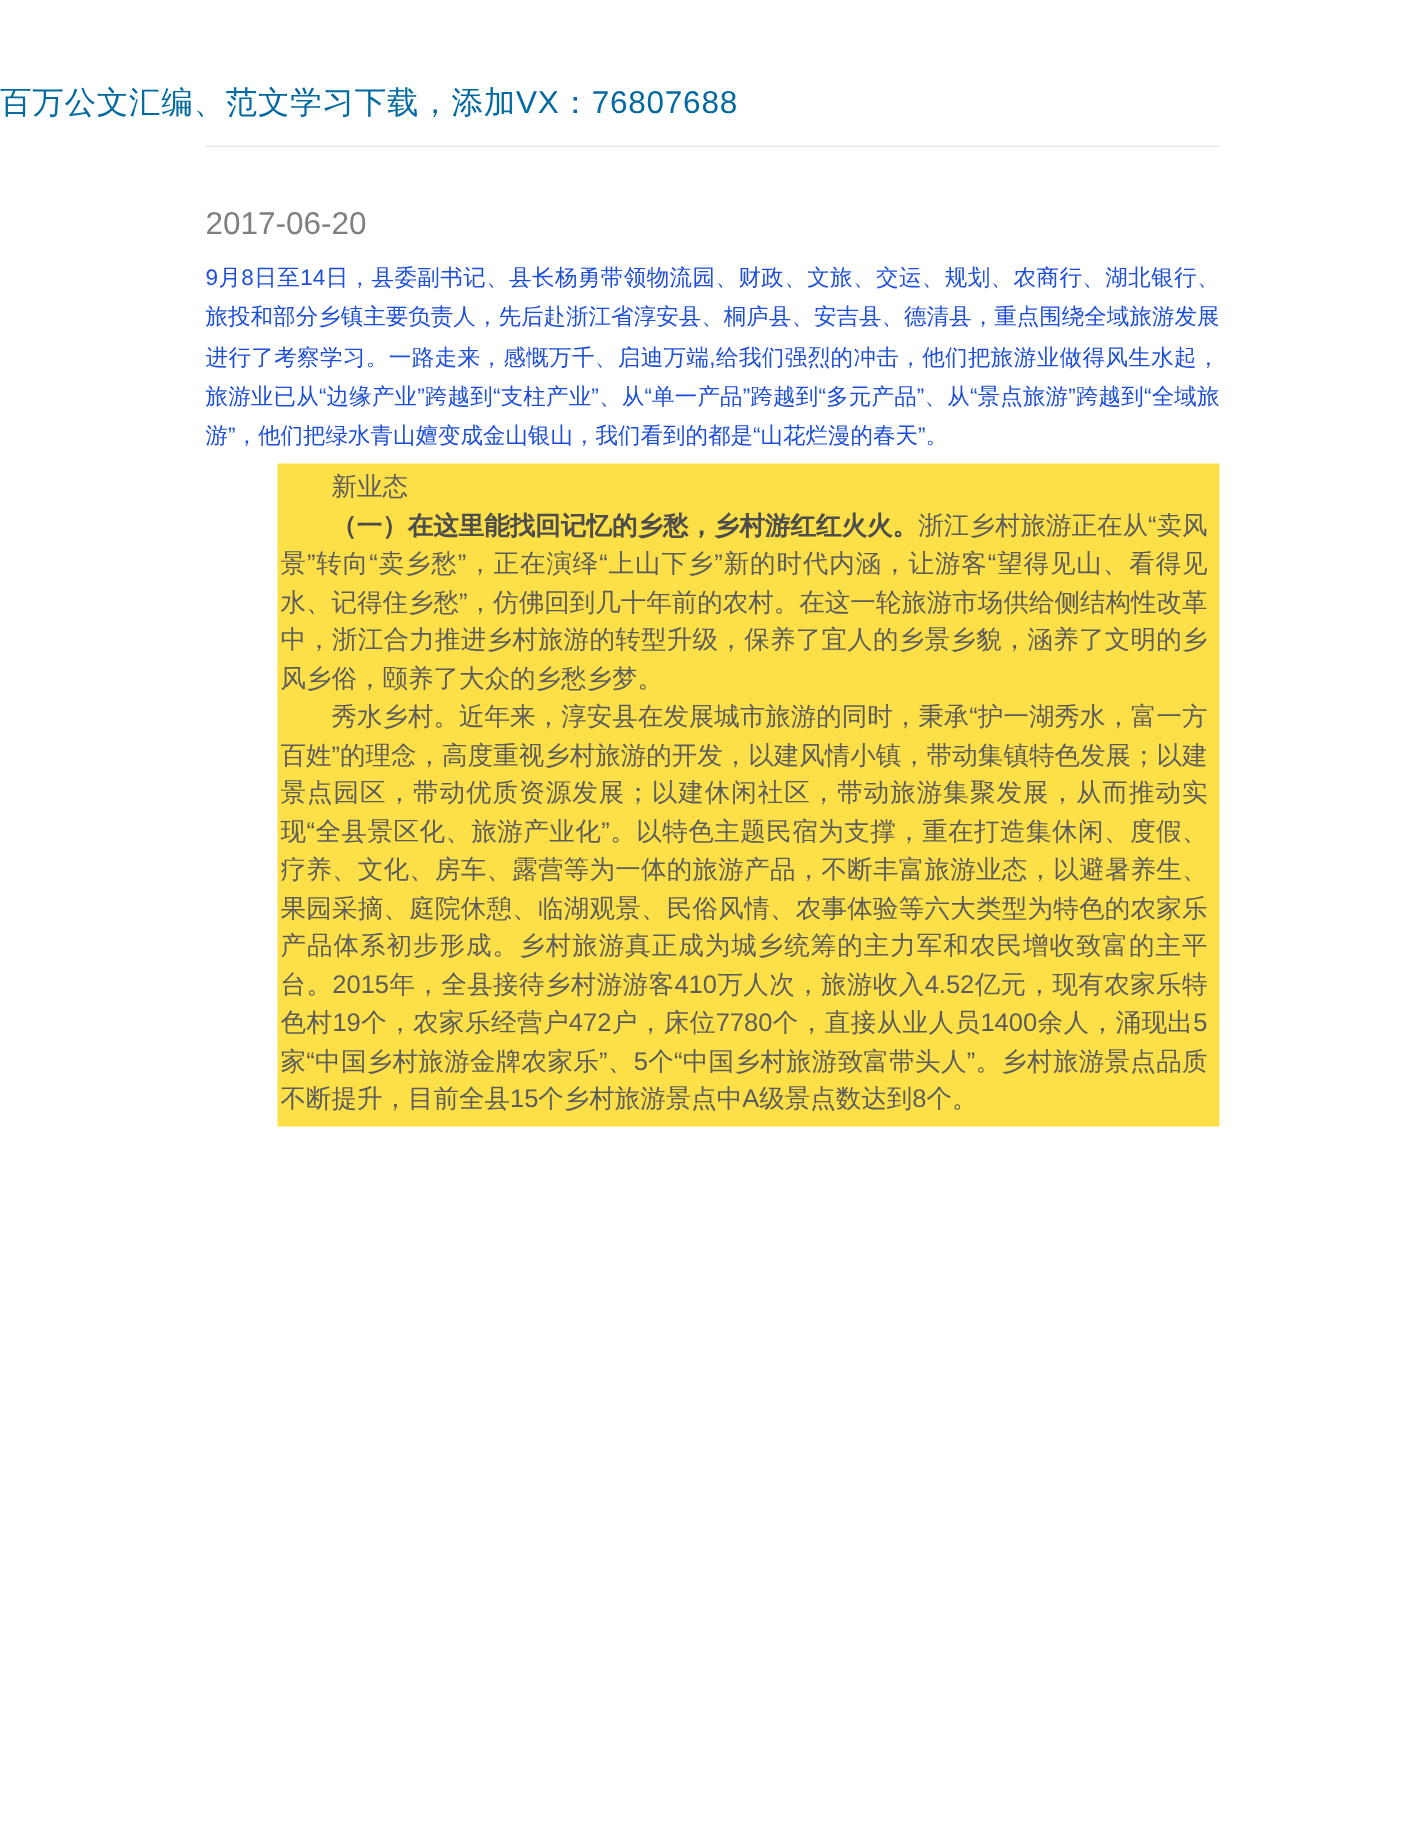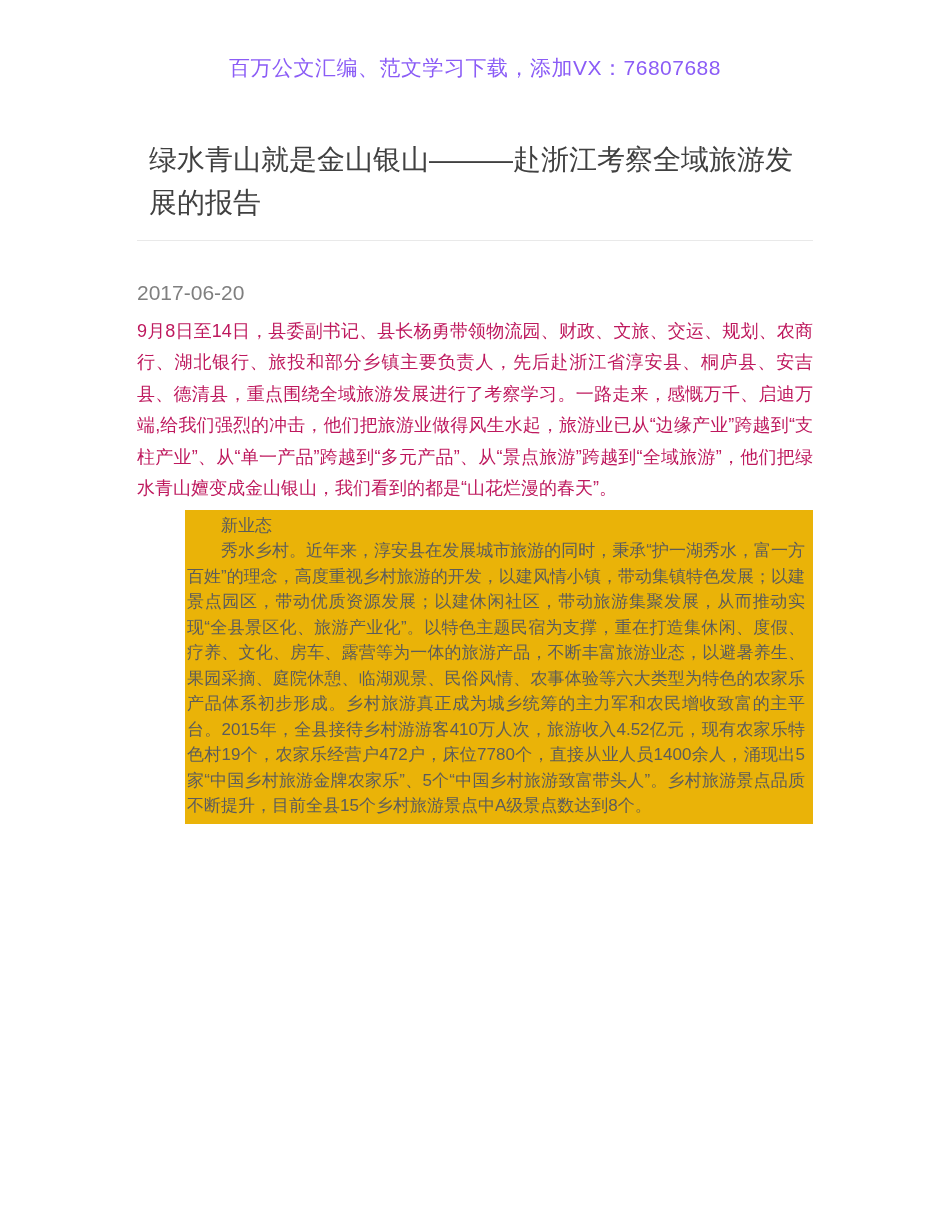--- a/index.html
+++ b/index.html
@@ -6,23 +6,23 @@
   html, body { margin: 0; padding: 0; }
   body {
     width: 950px;
     height: 1230px;
     background: #ffffff;
     font-family: "Liberation Sans", "DejaVu Sans", sans-serif;
     overflow: hidden;
   }
   .promo {
     padding-top: 54px;
-    text-align: center;
+    text-align: left;
     font-size: 21px;
-    color: #8b5cf6;
+    color: #0369a1;
     letter-spacing: 0.5px;
   }
   .content {
     width: 676px;
     margin: 0 auto;
   }
   .title {
     margin: 56px 0 0 12px;
     max-width: 662px;
     font-size: 28px;
@@ -36,28 +36,28 @@
     margin: 15px 0 0 0;
     height: 0;
   }
   .date {
     margin-top: 40px;
     font-size: 21px;
     color: #7f7f7f;
   }
   .intro {
     margin: 11px 0 0 0;
-    font-size: 18px;
+    font-size: 15px;
     line-height: 1.75;
-    color: #be185d;
+    color: #1d4ed8;
     text-align: justify;
   }
   .highlight {
     margin: 5px 0 0 48px;
-    background: #eab308;
+    background: #fde047;
     padding: 3px 8px 5px 2px;
   }
   .highlight p {
     margin: 0;
     font-size: 17px;
     line-height: 1.5;
     color: #5c5c5c;
     text-indent: 2em;
     text-align: justify;
   }
@@ -68,32 +68,32 @@
 </style>
 </head>
 <body>
 
 <div class="page">
 
   <div class="promo">百万公文汇编、范文学习下载，添加VX：76807688</div>
 
   <div class="content">
 
-    <h1 class="title">绿水青山就是金山银山———赴浙江考察全域旅游发展的报告</h1>
 
     <hr class="divider">
 
     <div class="date">2017-06-20</div>
 
     <p class="intro">9月8日至14日，县委副书记、县长杨勇带领物流园、财政、文旅、交运、规划、农商行、湖北银行、旅投和部分乡镇主要负责人，先后赴浙江省淳安县、桐庐县、安吉县、德清县，重点围绕全域旅游发展进行了考察学习。一路走来，感慨万千、启迪万端,给我们强烈的冲击，他们把旅游业做得风生水起，旅游业已从“边缘产业”跨越到“支柱产业”、从“单一产品”跨越到“多元产品”、从“景点旅游”跨越到“全域旅游”，他们把绿水青山嬗变成金山银山，我们看到的都是“山花烂漫的春天”。</p>
 
     <div class="highlight">
 
       <p>新业态</p>
 
+      <p><span class="lead">（一）在这里能找回记忆的乡愁，乡村游红红火火。</span><span>浙江乡村旅游正在从“卖风景”转向“卖乡愁”，正在演绎“上山下乡”新的时代内涵，让游客“望得见山、看得见水、记得住乡愁”，仿佛回到几十年前的农村。在这一轮旅游市场供给侧结构性改革中，浙江合力推进乡村旅游的转型升级，保养了宜人的乡景乡貌，涵养了文明的乡风乡俗，颐养了大众的乡愁乡梦。</span></p>
 
       <p>秀水乡村。近年来，淳安县在发展城市旅游的同时，秉承“护一湖秀水，富一方百姓”的理念，高度重视乡村旅游的开发，以建风情小镇，带动集镇特色发展；以建景点园区，带动优质资源发展；以建休闲社区，带动旅游集聚发展，从而推动实现“全县景区化、旅游产业化”。以特色主题民宿为支撑，重在打造集休闲、度假、疗养、文化、房车、露营等为一体的旅游产品，不断丰富旅游业态，以避暑养生、果园采摘、庭院休憩、临湖观景、民俗风情、农事体验等六大类型为特色的农家乐产品体系初步形成。乡村旅游真正成为城乡统筹的主力军和农民增收致富的主平台。2015年，全县接待乡村游游客410万人次，旅游收入4.52亿元，现有农家乐特色村19个，农家乐经营户472户，床位7780个，直接从业人员1400余人，涌现出5家“中国乡村旅游金牌农家乐”、5个“中国乡村旅游致富带头人”。乡村旅游景点品质不断提升，目前全县15个乡村旅游景点中A级景点数达到8个。</p>
 
 
     </div>
 
   </div>
 
 </div>
 

